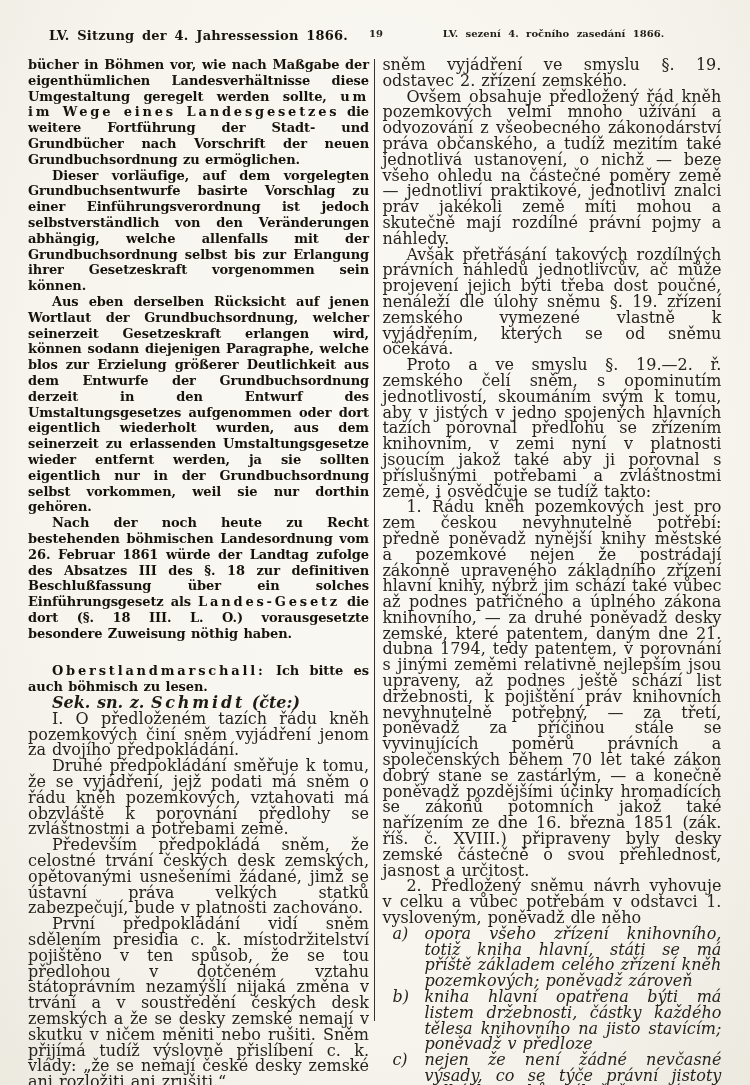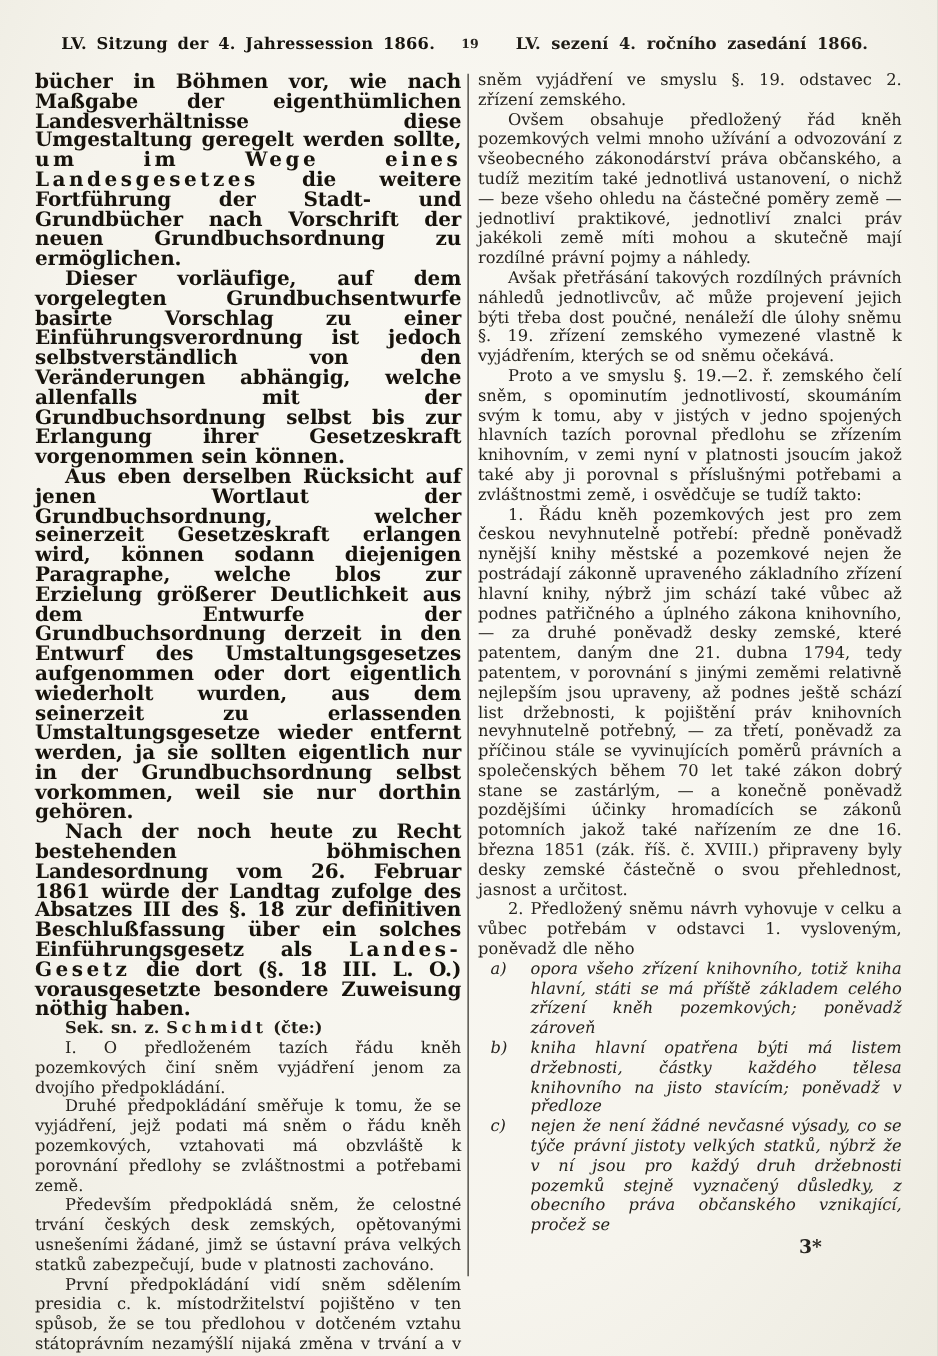--- a/index.html
+++ b/index.html
@@ -8,65 +8,65 @@
     width:750px; height:1085px;
     margin:0 auto;
     background: radial-gradient(ellipse at 50% 40%, #faf9f4 0%, #f6f4ed 65%, #eceadf 100%);
     color:#26231e;
     font-family:"DejaVu Serif", serif;
     overflow:hidden;
     box-sizing:border-box;
   }
   .header {
     display:flex;
-    align-items:center;
+    align-items:flex-start;
     padding:28px 26px 0 28px;
   }
   .h-cell { width:346px; text-align:center; }
   .h-num  { flex:1; text-align:center; font-weight:bold; font-size:10px; }
   .h-left {
     font-weight:bold; font-size:13px; letter-spacing:0.2px; word-spacing:3px;
     color:#17140e;
   }
   .h-right {
-    font-weight:bold; font-size:13px; word-spacing:4px; color:#201d17;
+    font-weight:bold; font-size:10px; word-spacing:4px; color:#201d17;
   }
   .columns {
     display:flex;
     padding:14px 26px 0 28px;
     align-items:stretch;
   }
   .col { width:346px; box-sizing:border-box; }
   .col-left  { padding-right:5px; }
   .col-right { padding-left:7px; }
   .divider {
     width:1.4px;
     background:#35322b;
     margin-top:2px;
     height:962px;
   }
   .para {
     margin:0;
     text-align:justify;
-    font-size:13px;
+    font-size:16px;
     line-height:15.8px;
     word-spacing:1px;
   }
   .fraktur {
     font-weight:bold;
-    font-size:16px;
+    font-size:13px;
     letter-spacing:-0.1px;
     color:#17130c;
   }
   .antiqua { font-weight:normal; color:#26231e; }
   .indent { text-indent:24px; }
   .gap-top { margin-top:22px; }
   .spaced { letter-spacing:2.8px; }
   .bold { font-weight:bold; }
-  .schmidt-line { font-weight:bold; color:#201c15; }
+  .schmidt-line { font-weight:bold; color:#201c15;font-style:italic; }
   .li { display:flex; padding-left:10px; }
   .li-marker {
     flex:none; width:32px;
     font-style:italic;
   }
   .li-text { flex:1; display:block; text-align:justify;font-style:italic; }
   .sig {
     text-align:right;
     padding-right:64px;
     font-weight:bold;
@@ -82,20 +82,21 @@
     <div class="h-cell h-left">LV. Sitzung der 4. Jahressession 1866.</div>
     <div class="h-num">19</div>
     <div class="h-cell h-right">LV. sezení 4. ročního zasedání 1866.</div>
   </div>
   <div class="columns">
     <section class="col col-left">
         <p class="para fraktur"><span>bücher in Böhmen vor, wie nach Maßgabe der eigenthümlichen Landesverhältnisse diese Umgestaltung geregelt werden sollte, </span><span class="spaced">um im Wege eines Landesgesetzes</span><span> die weitere Fortführung der Stadt- und Grundbücher nach Vorschrift der neuen Grundbuchsordnung zu ermöglichen.</span></p>
         <p class="para fraktur indent"><span>Dieser vorläufige, auf dem vorgelegten Grundbuchsentwurfe basirte Vorschlag zu einer Einführungsverordnung ist jedoch selbstverständlich von den Veränderungen abhängig, welche allenfalls mit der Grundbuchsordnung selbst bis zur Erlangung ihrer Gesetzeskraft vorgenommen sein können.</span></p>
         <p class="para fraktur indent"><span>Aus eben derselben Rücksicht auf jenen Wortlaut der Grundbuchsordnung, welcher seinerzeit Gesetzeskraft erlangen wird, können sodann diejenigen Paragraphe, welche blos zur Erzielung größerer Deutlichkeit aus dem Entwurfe der Grundbuchsordnung derzeit in den Entwurf des Umstaltungsgesetzes aufgenommen oder dort eigentlich wiederholt wurden, aus dem seinerzeit zu erlassenden Umstaltungsgesetze wieder entfernt werden, ja sie sollten eigentlich nur in der Grundbuchsordnung selbst vorkommen, weil sie nur dorthin gehören.</span></p>
         <p class="para fraktur indent"><span>Nach der noch heute zu Recht bestehenden böhmischen Landesordnung vom 26. Februar 1861 würde der Landtag zufolge des Absatzes III des §. 18 zur definitiven Beschlußfassung über ein solches Einführungsgesetz als </span><span class="spaced">Landes-Gesetz</span><span> die dort (§. 18 III. L. O.) vorausgesetzte besondere Zuweisung nöthig haben.</span></p>
+        <p class="para fraktur indent gap-top"><span class="spaced bold">Oberstlandmarschall:</span><span> Ich bitte es auch böhmisch zu lesen.</span></p>
         <p class="para antiqua schmidt-line indent"><span>Sek. sn. z. </span><span class="spaced">Schmidt</span><span> (čte:)</span></p>
         <p class="para antiqua indent"><span>I. O předloženém tazích řádu kněh pozemkových činí sněm vyjádření jenom za dvojího předpokládání.</span></p>
         <p class="para antiqua indent"><span>Druhé předpokládání směřuje k tomu, že se vyjádření, jejž podati má sněm o řádu kněh pozemkových, vztahovati má obzvláště k porovnání předlohy se zvláštnostmi a potřebami země.</span></p>
         <p class="para antiqua indent"><span>Především předpokládá sněm, že celostné trvání českých desk zemských, opětovanými usnešeními žádané, jimž se ústavní práva velkých statků zabezpečují, bude v platnosti zachováno.</span></p>
         <p class="para antiqua indent"><span>První předpokládání vidí sněm sdělením presidia c. k. místodržitelství pojištěno v ten spůsob, že se tou předlohou v dotčeném vztahu státoprávním nezamýšlí nijaká změna v trvání a v soustředění českých desk zemských a že se desky zemské nemají v skutku v ničem měniti nebo rušiti. Sněm přijímá tudíž výslovně přislíbení c. k. vlády: „že se nemají české desky zemské ani rozložiti ani zrušiti.“</span></p>
         <p class="para antiqua indent"><span>Co se týče druhého předpokládání, musí se konstatovati, že vybídnutí c. kr. vlády ze dne 32. října 1865, následkem něhož dodán byl sněmu řád kněh pozemkových, čelilo k tomu, aby dal</span></p>
       </section>
     <div class="divider"></div>
     <section class="col col-right">
         <p class="para antiqua"><span>sněm vyjádření ve smyslu §. 19. odstavec 2. zřízení zemského.</span></p>

